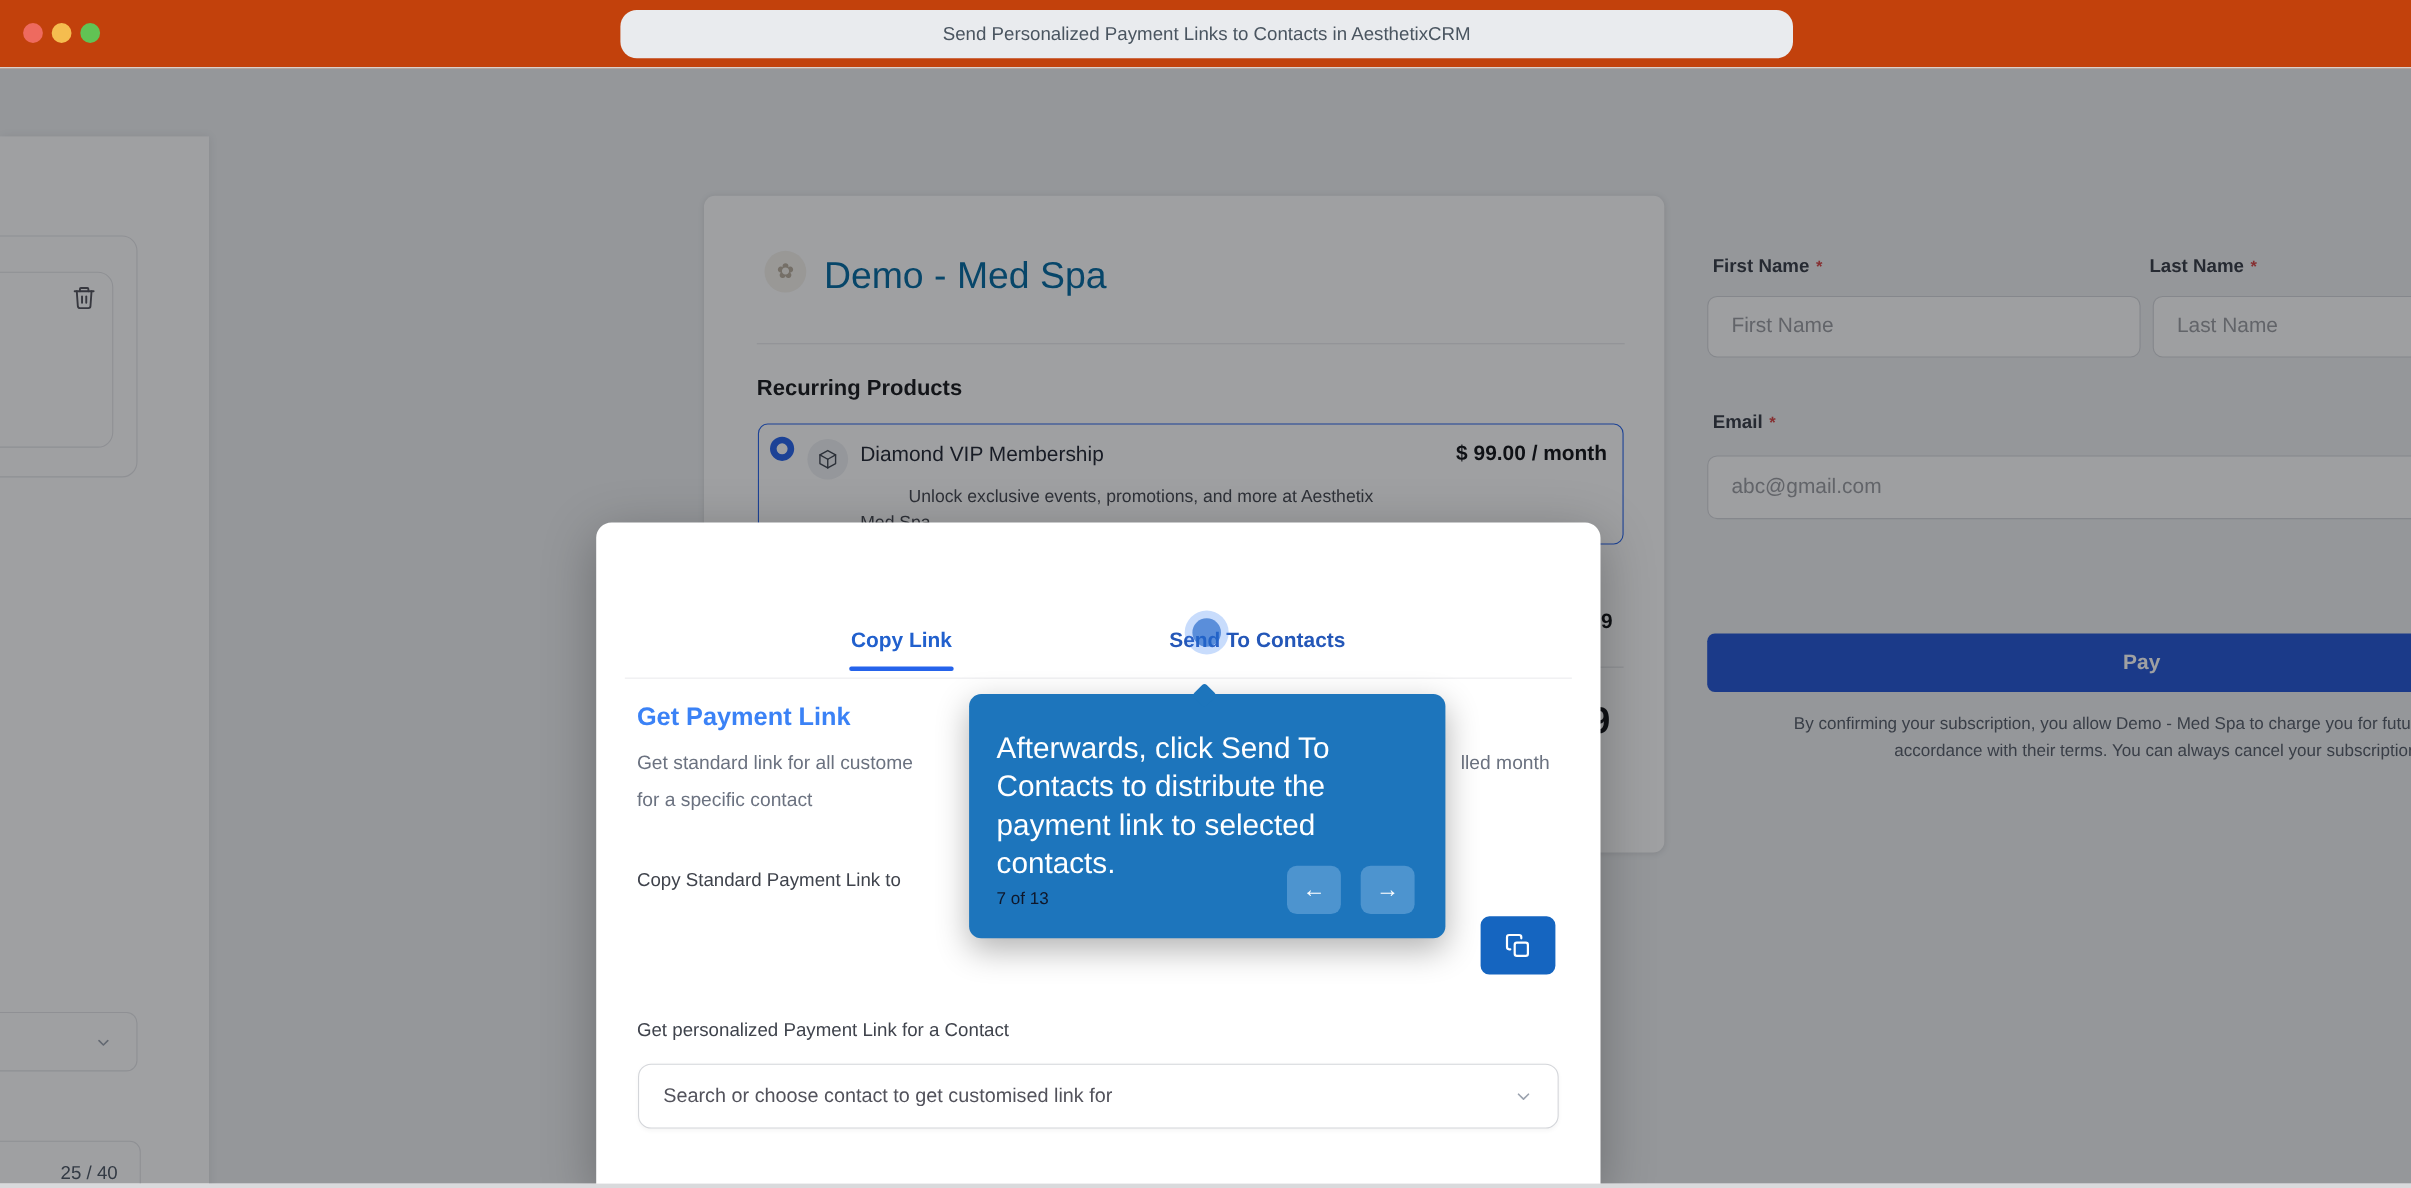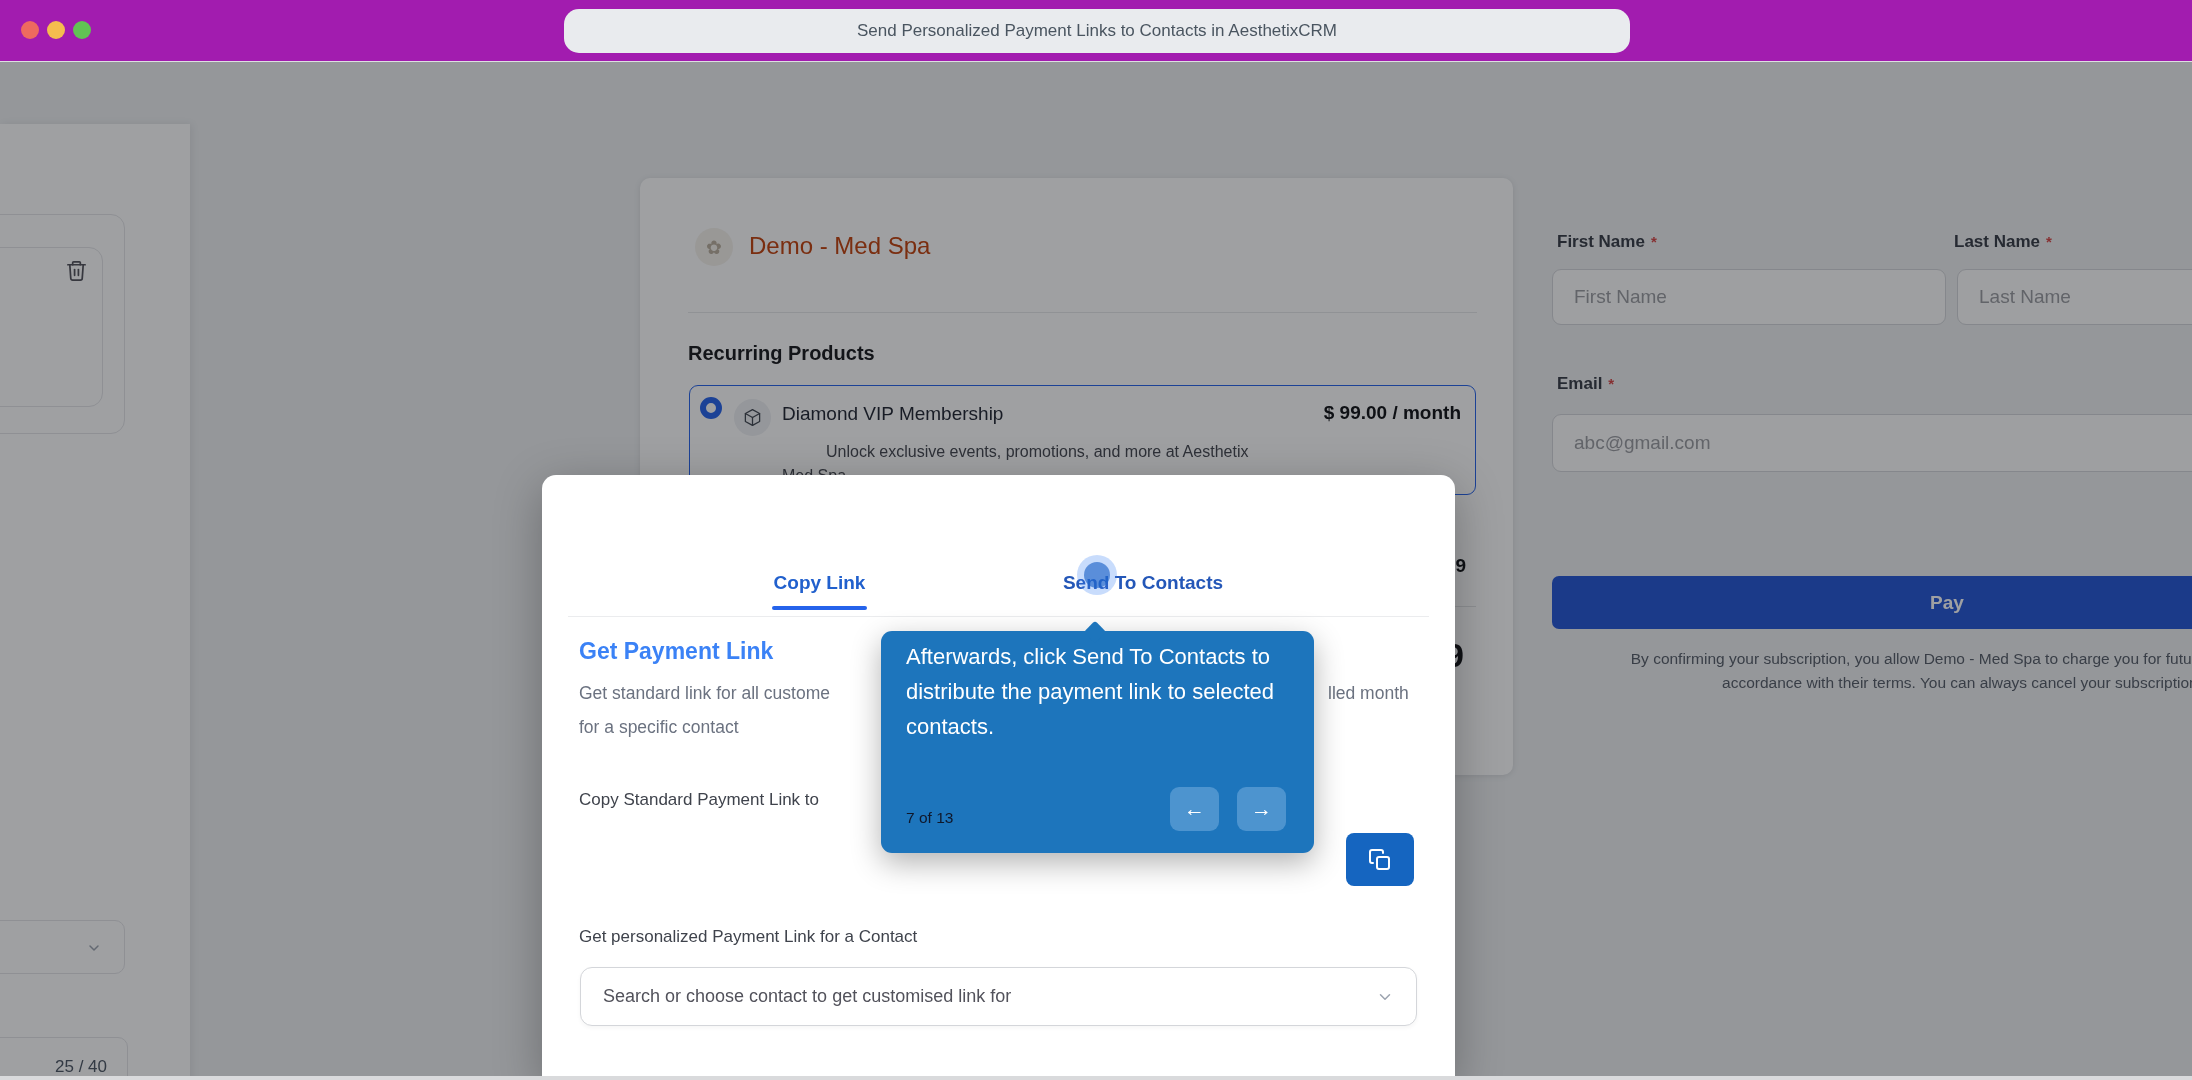--- a/index.html
+++ b/index.html
@@ -2,21 +2,21 @@
 <html><head>
 <meta charset="utf-8">
 <style>
   * { box-sizing: border-box; margin: 0; padding: 0; }
   html,body { width:2192px; height:1080px; overflow:hidden; }
   body { font-family:"Liberation Sans", sans-serif; background:#eef0f2; position:relative; }
   .abs { position:absolute; }
 
   
   .titlebar { position:absolute; left:0; top:0; width:2192px; height:62px;
-    background:#a21caf; border-bottom:1px solid #dddfe2; z-index:300; }
+    background:#c2410c; border-bottom:1px solid #dddfe2; z-index:300; }
   .traffic { position:absolute; top:21px; width:18px; height:18px; border-radius:50%; }
   .t-red { left:21px; background:#ee6a5f; }
   .t-yellow { left:47px; background:#f5bd4f; }
   .t-green { left:73px; background:#61c354; }
   .title-pill { position:absolute; left:564px; top:9px; width:1066px; height:44px;
     background:#e9ebee; border-radius:15px; display:flex; align-items:center; justify-content:center;
     font-size:17px; color:#4a5560; }
 
   .content { position:absolute; left:0; top:62px; width:2192px; height:1014px; background:#eef0f2; }
 
@@ -33,21 +33,21 @@
   .stub-card { position:absolute; background:#fff; border:1px solid #e4e5e8; border-radius:14px; }
   .pager-box { display:flex; align-items:center; justify-content:flex-end; padding-right:20px;
     font-size:17px; color:#4b5563; }
 
   
   .card { position:absolute; left:640px; top:116px; width:873px; height:597px;
     background:#ffffff; border-radius:10px; box-shadow:0 1px 6px rgba(0,0,0,0.10); }
   .logo-circle { position:absolute; left:55px; top:50px; width:38px; height:38px; border-radius:50%;
     background:#f5f2ec; color:#b9ae9d; display:flex; align-items:center; justify-content:center;
     font-size:19px; }
-  .biz-name { position:absolute; left:109px; top:54px; font-size:24px; color:#c2410c;text-align:right; }
+  .biz-name { position:absolute; left:109px; top:54px; font-size:34px; color:#0369a1;text-align:right; }
   .card-div { position:absolute; left:48px; right:36px; top:134px; height:1px; background:#e7e8ea; }
   .section-title { position:absolute; left:48px; top:164px; font-size:20px; font-weight:bold; color:#17181b; }
   .product { position:absolute; left:49px; top:207px; width:787px; height:110px;
     border:1.5px solid #2563eb; border-radius:9px; background:#fff; }
   .radio { position:absolute; left:10px; top:11px; width:22px; height:22px; border-radius:50%;
     border:6px solid #2563eb; background:#fff; }
   .pkg-circle { position:absolute; left:44px; top:13px; width:37px; height:37px; border-radius:50%;
     background:#eef0f3; display:flex; align-items:center; justify-content:center; }
   .prod-name { position:absolute; left:92px; top:17px; font-size:19px; color:#1f2430; }
   .prod-price { position:absolute; right:14px; top:16px; font-size:19px; font-weight:bold; color:#0f1115; }
@@ -95,21 +95,21 @@
   
   .beacon-outer { position:absolute; left:1077px; top:555px; width:40px; height:40px; border-radius:50%;
     background:rgba(59,130,246,0.28); z-index:105; }
   .beacon-inner { position:absolute; left:7px; top:7px; width:26px; height:26px; border-radius:50%;
     background:rgba(30,100,200,0.65); }
   .tooltip { position:absolute; left:881px; top:631px; width:433px; height:222px;
     background:#1d75bc; border-radius:11px; z-index:110; color:#fff;
     box-shadow:0 10px 30px rgba(0,0,0,0.30); }
   .tooltip .caret { position:absolute; left:206px; top:-7px; width:16px; height:16px;
     background:#1d75bc; transform:rotate(45deg); border-radius:3px; }
-  .tip-text { position:absolute; left:25px; top:8px; width:390px; font-size:22px; line-height:35px; }
+  .tip-text { position:absolute; left:25px; top:32px; width:390px; font-size:27px; line-height:35px; }
   .tip-progress { position:absolute; left:25px; bottom:26px; font-size:15.5px; color:#0f172a; }
   .tip-btn { position:absolute; bottom:22px; width:49px; height:44px; background:#4d94cf;
     border:none; border-radius:9px; color:#fff; font-size:21px; display:flex; align-items:center;
     justify-content:center; font-family:"Liberation Sans",sans-serif; }
   .tip-btn.back { right:95px; }
   .tip-btn.next { right:28px; }
 
   svg { display:block; }
 </style>
 </head>

